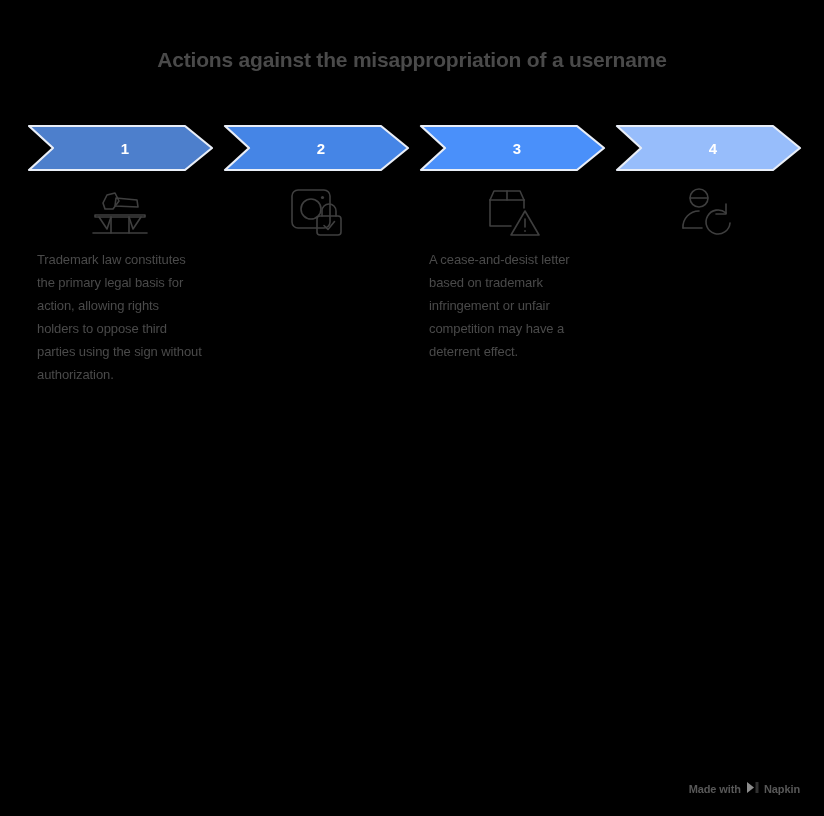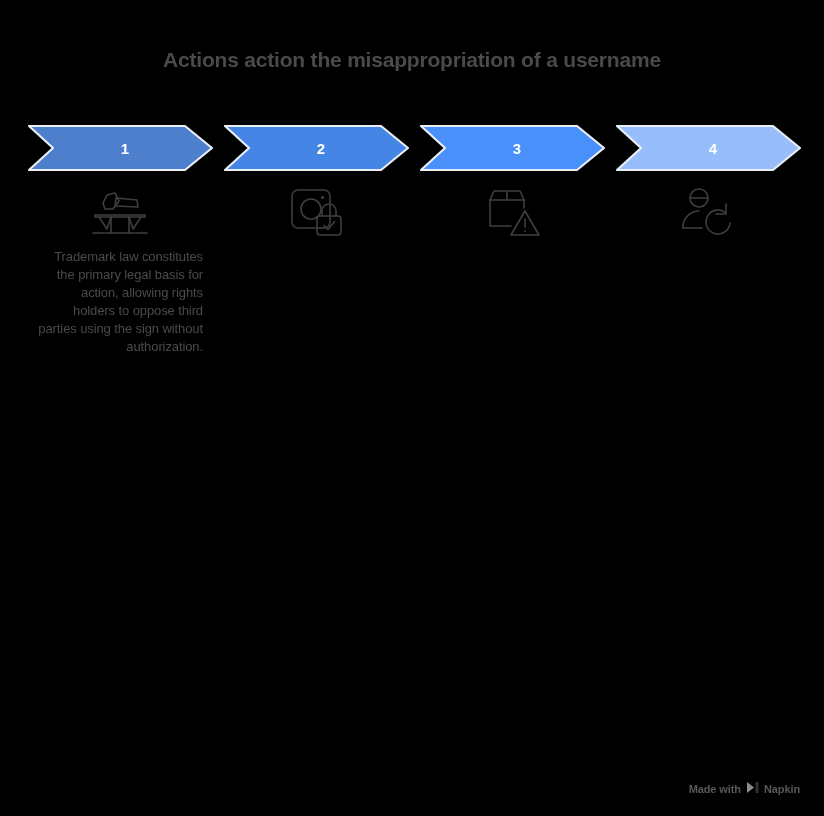--- a/index.html
+++ b/index.html
@@ -81,23 +81,23 @@
     align-items: center;
     justify-content: center;
   }
   .icon-box svg {
     display: block;
   }
 
   .caption {
     margin-top: 10px;
     width: 162px;
-    text-align: right;
+    text-align: left;
     font-size: 13px;
-    line-height: 18px;
+    line-height: 23px;
     color: #4a4a4a;
     letter-spacing: -0.1px;
   }
 
   .step-1 .caption { width: 166px; }
   .step-2 .caption { width: 150px; }
   .step-3 .caption { width: 166px; }
   .step-4 .caption { width: 166px; }
 
   #watermark {
@@ -113,21 +113,21 @@
     letter-spacing: -0.1px;
     padding-left: 8px;
   }
   #watermark .wm-logo {
     display: block;
   }
 </style>
 </head>
 <body style="background: rgb(0, 0, 0);">
 
-<div id="page-title">Actions action the misappropriation of a username</div>
+<div id="page-title">Actions against the misappropriation of a username</div>
 
 <div class="steps">
 
   <div class="step step-1">
     <div class="chevron-wrap">
       <svg class="chevron-outline" viewBox="0 0 187 48">
         <polygon points="2,2 158,2 185,24 158,46 2,46 26,24" stroke="#e9eef7" stroke-width="2.2" stroke-linejoin="round" fill="#4d7fcc"></polygon>
       </svg>
       <div class="chevron-label">1</div>
     </div>
@@ -183,20 +183,21 @@
         <path d="M6 14 L40 14"></path>
         <path d="M23 5 L23 14"></path>
         <path d="M6 14 L6 40 L27 40"></path>
         <path d="M40 14 L40 22"></path>
         <path d="M41 25 L55 49 L27 49 Z"></path>
         <path d="M41 33 L41 41"></path>
         <circle cx="41" cy="45" r="0.9" fill="#3f3f3f" stroke="none"></circle>
       </svg>
     </div>
 
+    <div class="caption">A cease-and-desist letter based on trademark infringement or unfair competition may have a deterrent effect.</div>
   </div>
 
   <div class="step step-4">
     <div class="chevron-wrap">
       <svg class="chevron-outline" viewBox="0 0 187 48">
         <polygon points="2,2 158,2 185,24 158,46 2,46 26,24" stroke="#e9eef7" stroke-width="2.2" stroke-linejoin="round" fill="#97bdfb"></polygon>
       </svg>
       <div class="chevron-label">4</div>
     </div>
 

